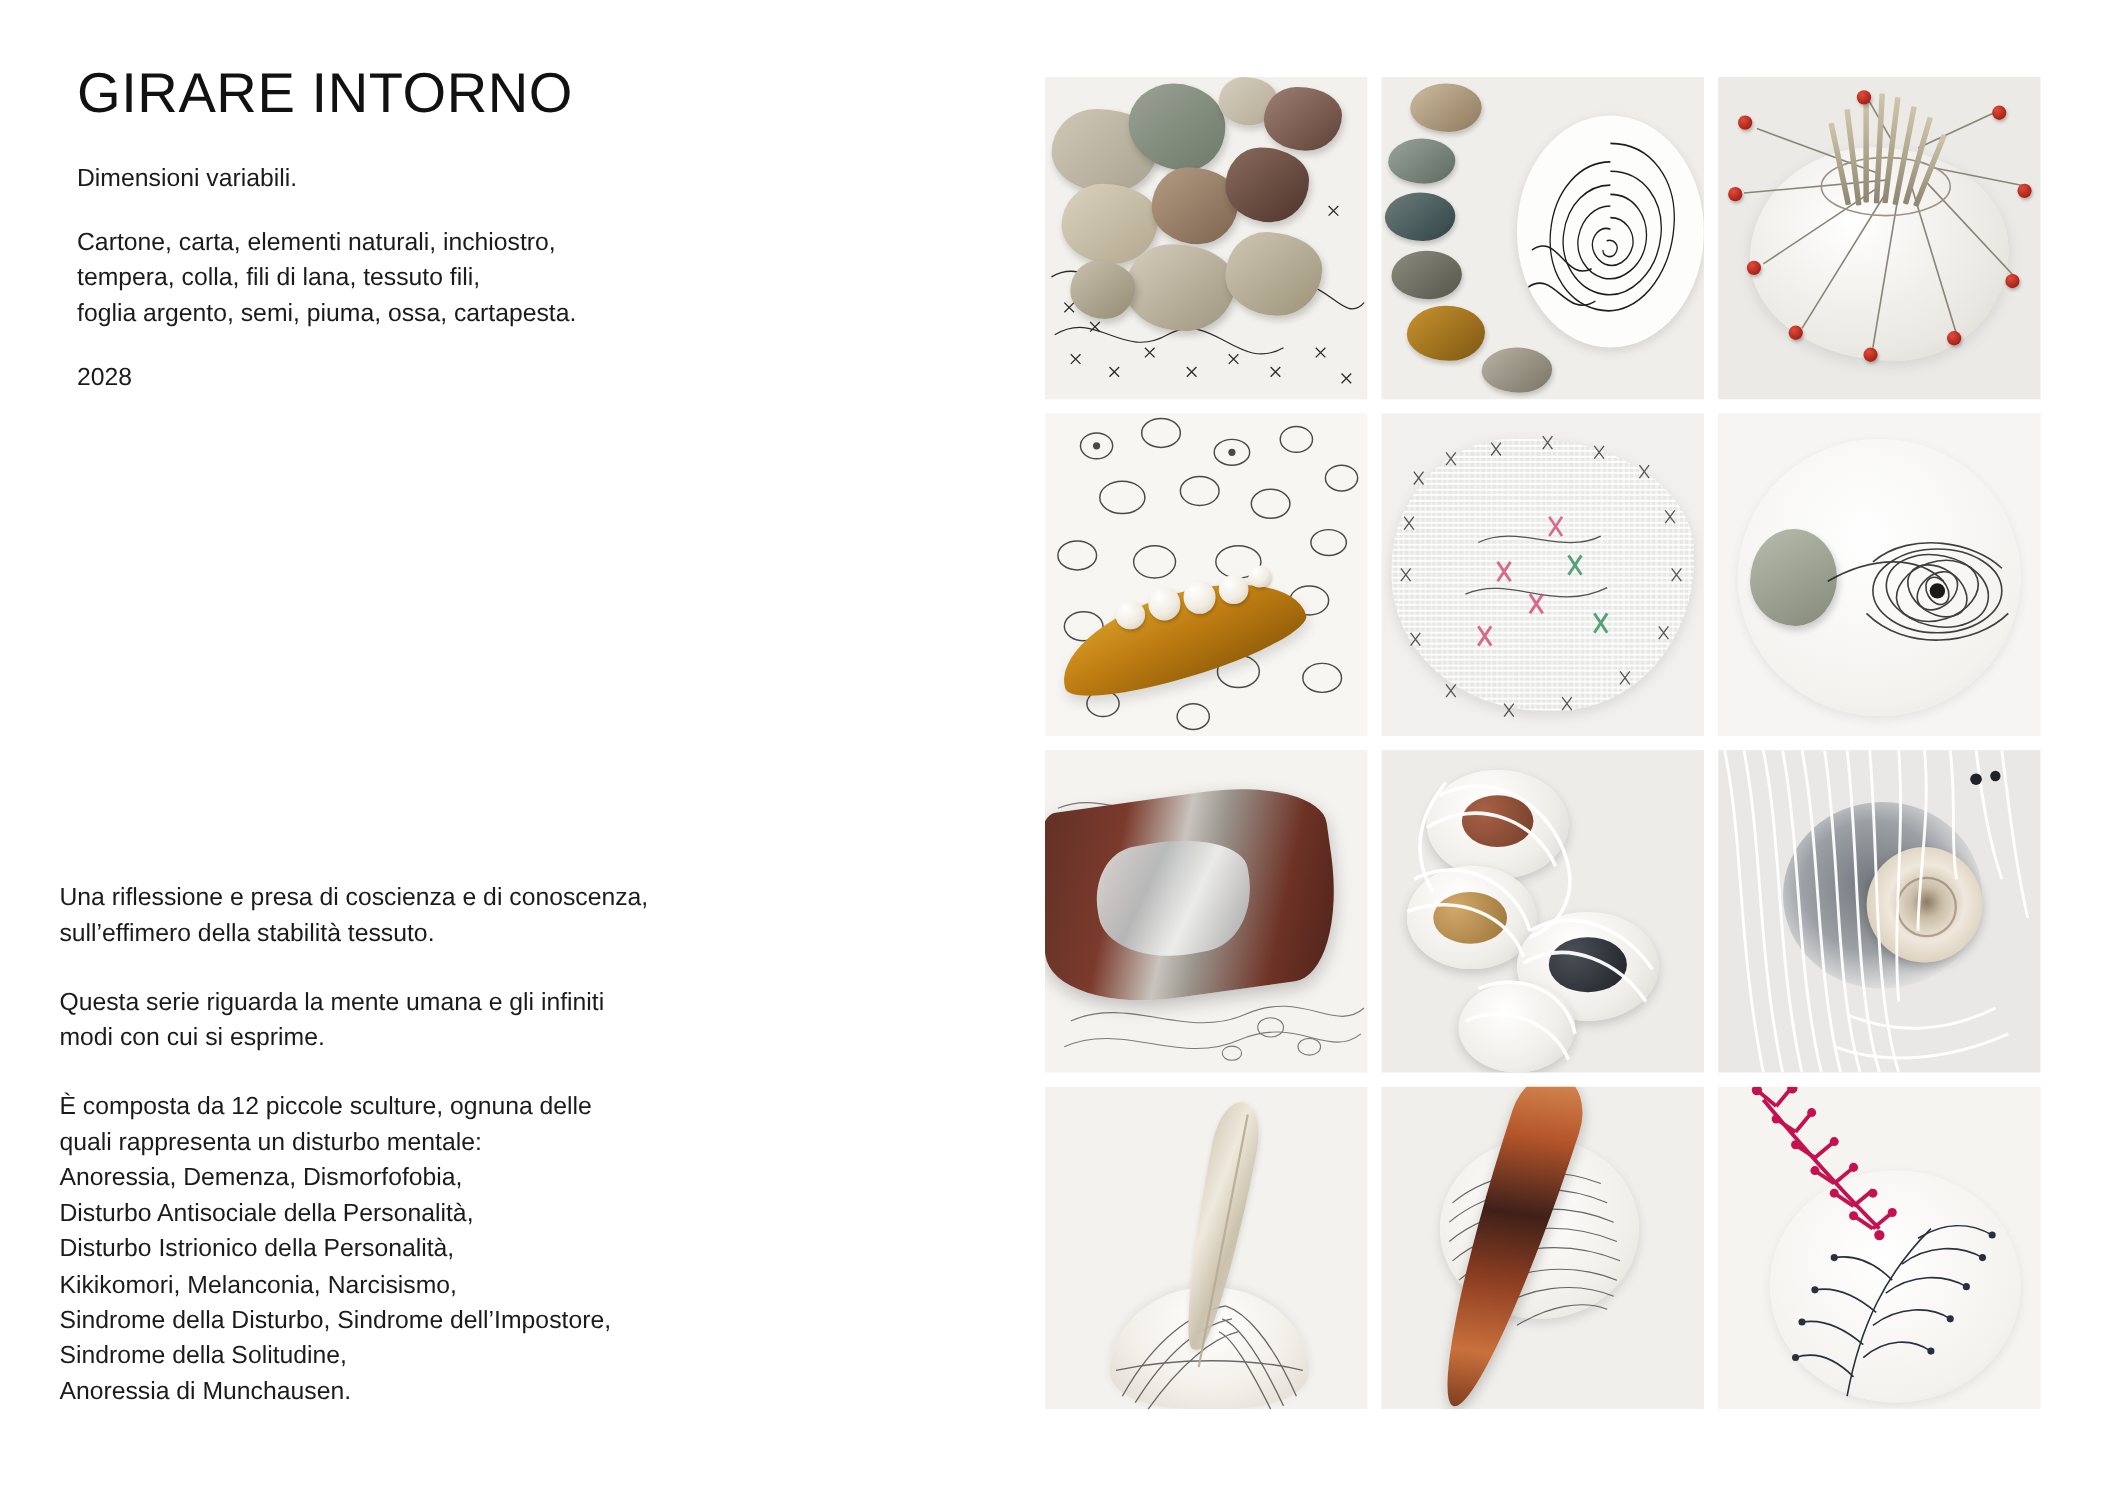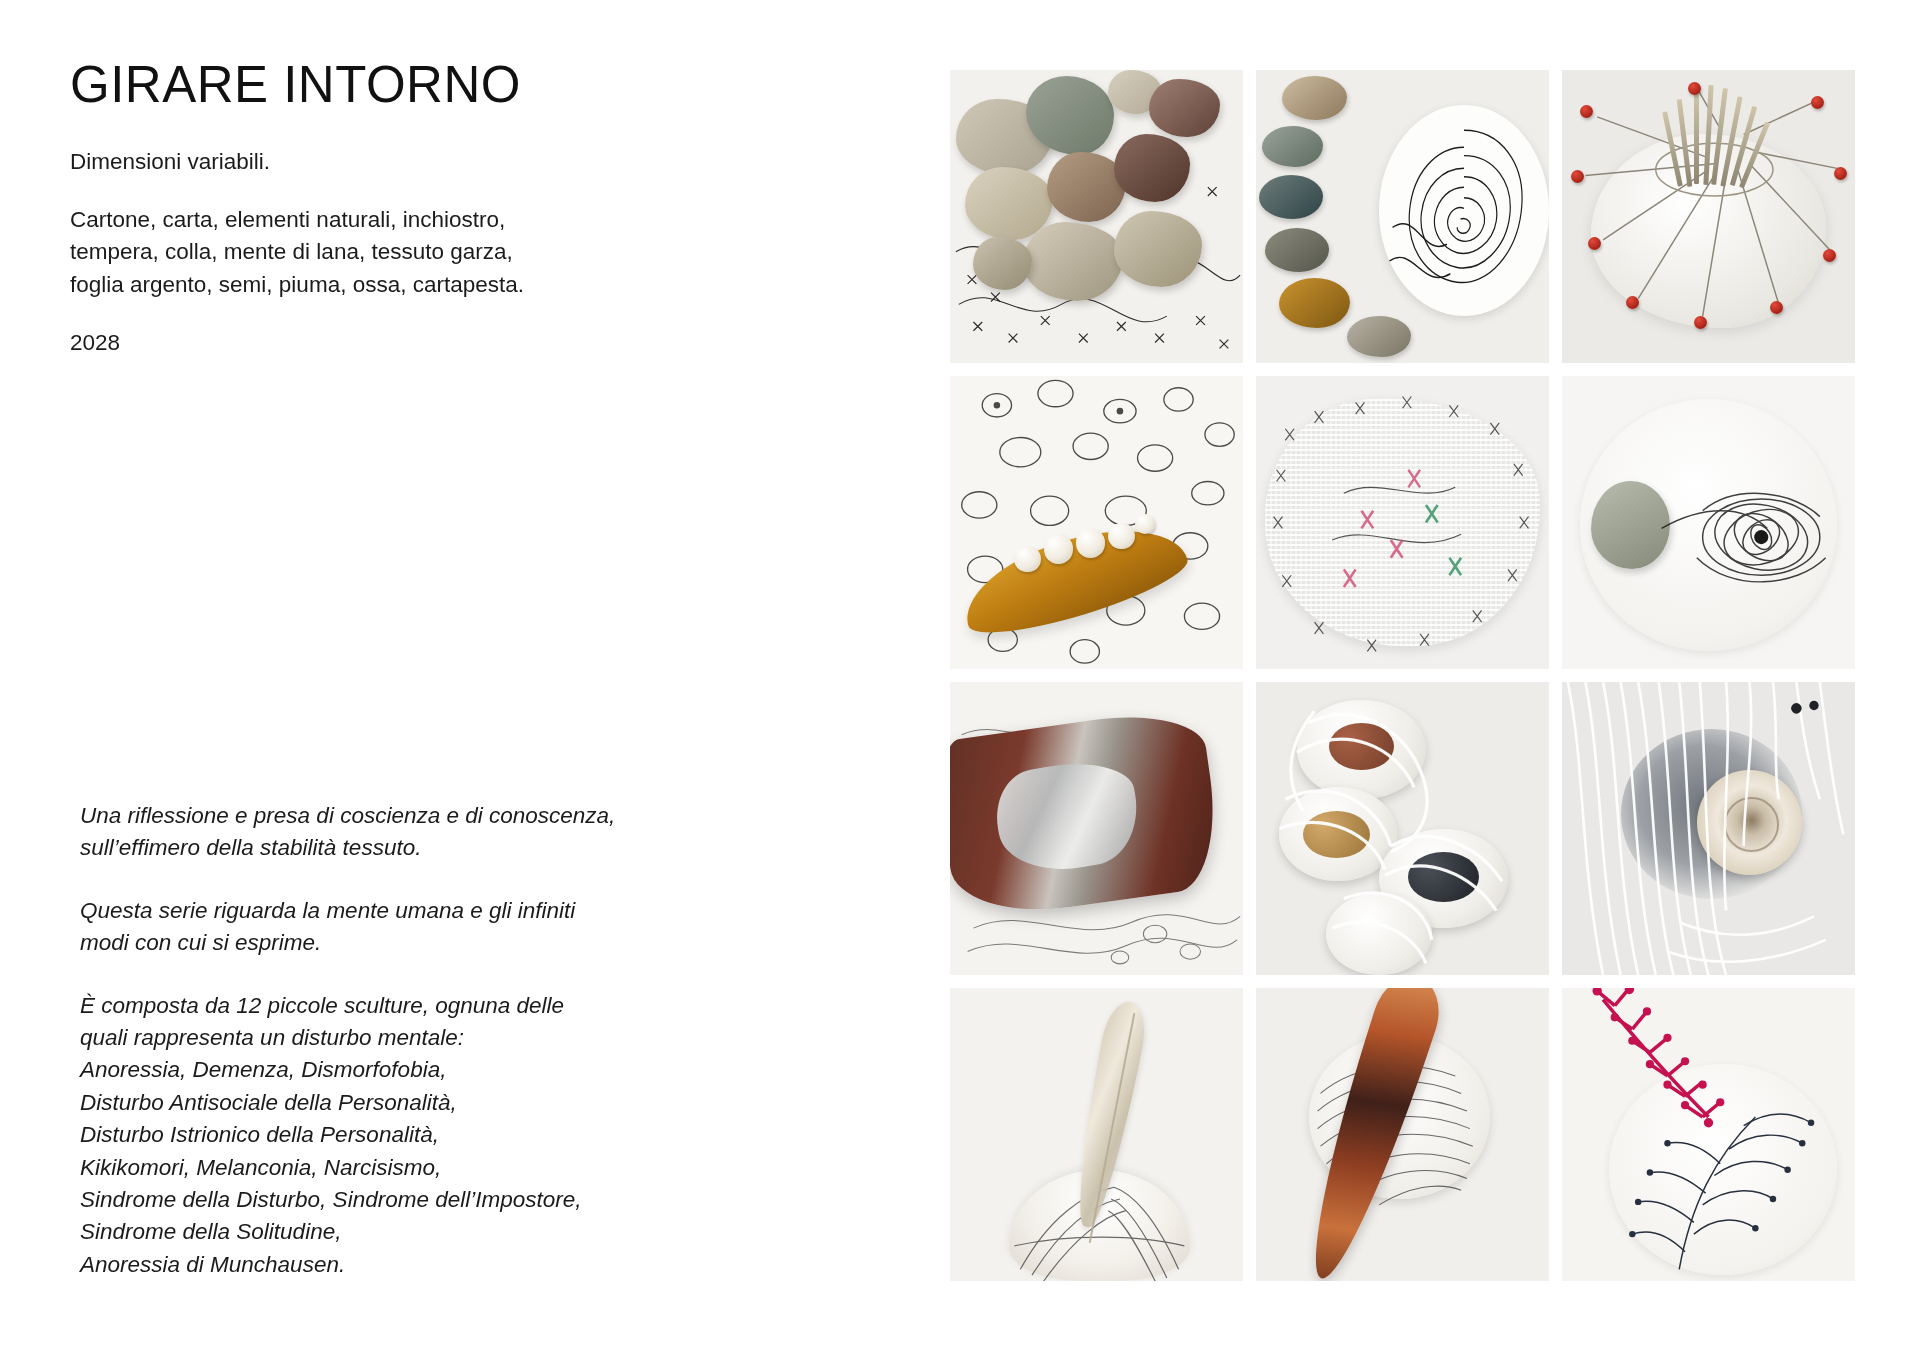--- a/index.html
+++ b/index.html
@@ -42,24 +42,23 @@
     line-height: 1.44;
     margin: 0 0 26px 0;
     color: #1b1b1b;
     font-weight: 400;
   }
   .para:last-child { margin-bottom: 0; }
   .para .line { display: block; }
 
   .text-block-lower {
     position: absolute;
-    left: 80px;
+    left: 54px;
     top: 800px;
     width: 720px;
-    font-style: italic;
   }
   .text-block-lower .para { margin-bottom: 30px; }
 
   
   .grid {
     position: absolute;
     left: 950px;
     top: 70px;
     width: 905px;
     display: grid;
@@ -271,21 +270,21 @@
 
   <div class="text-col">
     <h1 class="title">GIRARE INTORNO</h1>
 
     <p class="para">
       <span class="line">Dimensioni variabili.</span>
     </p>
 
     <p class="para">
       <span class="line">Cartone, carta, elementi naturali, inchiostro,</span>
-      <span class="line">tempera, colla, mente di lana, tessuto garza,</span>
+      <span class="line">tempera, colla, fili di lana, tessuto fili,</span>
       <span class="line">foglia argento, semi, piuma, ossa, cartapesta.</span>
     </p>
 
     <p class="para">2028</p>
   </div>
 
   <div class="text-block-lower">
     <p class="para">
       <span class="line">Una riflessione e presa di coscienza e di conoscenza,</span>
       <span class="line">sull’effimero della stabilità tessuto.</span>

